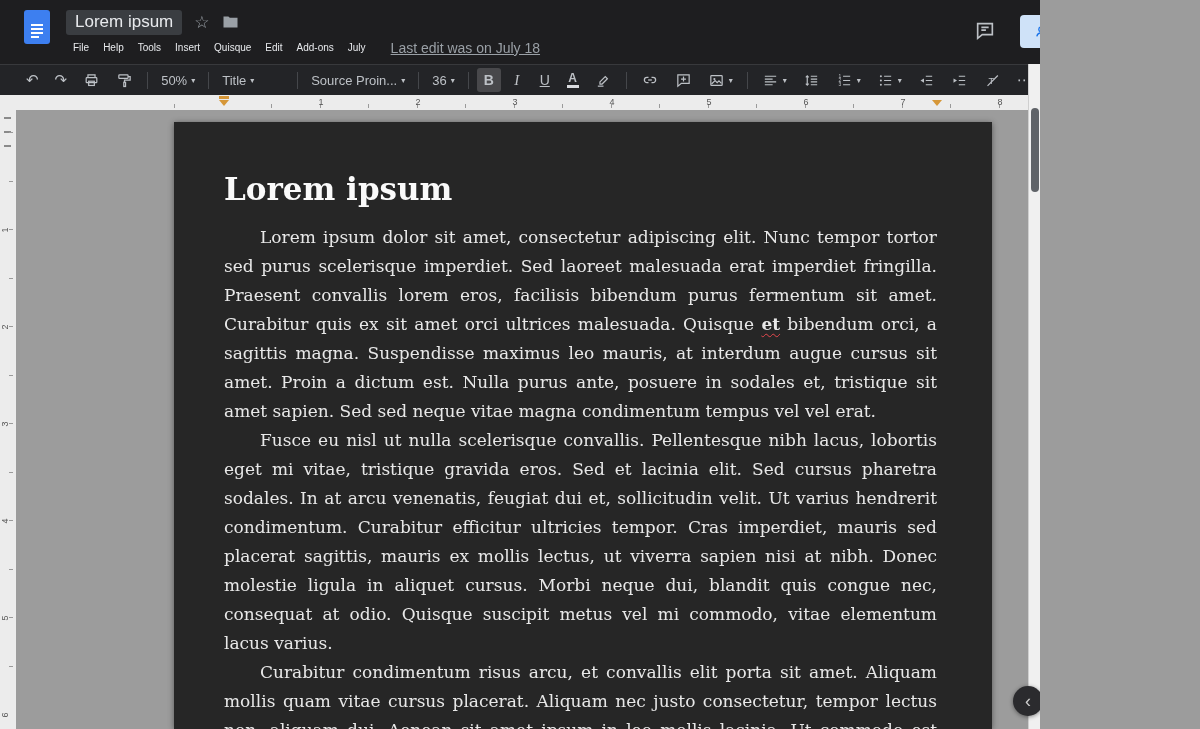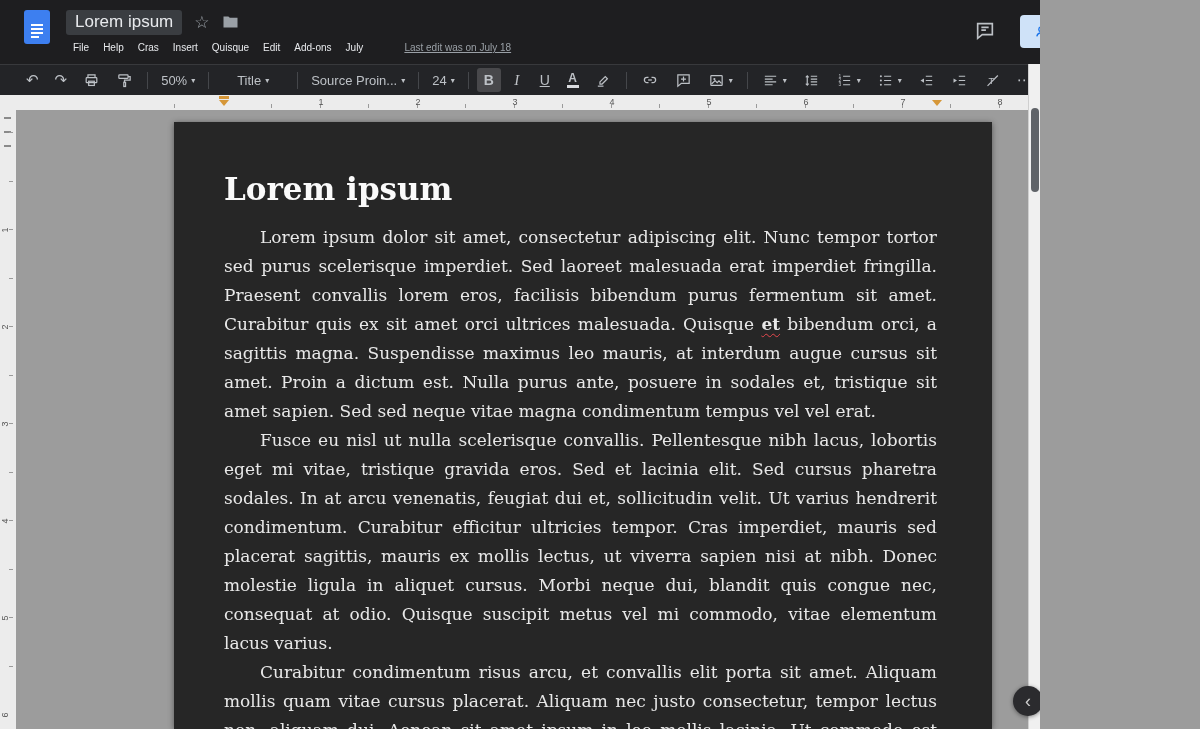--- a/index.html
+++ b/index.html
@@ -25,22 +25,22 @@
     background:#3a3d41; color:#e8eaed; font-size:17px;
     padding:2px 9px 3px; border-radius:3px; cursor:text; white-space:nowrap;
   }
   .star { color:#9aa0a6; font-size:17px; margin-left:12px; cursor:pointer; }
   .folder-ic { margin-left:12px; cursor:pointer; }
   .menus { display:flex; align-items:center; margin-top:3px; }
   .menu-item {
     color:#e8eaed; font-size:10px; padding:3px 7px; border-radius:4px; cursor:pointer;
   }
   .last-edit {
-    color:#9aa0a6; font-size:10px; text-decoration:underline;
-    margin-left:34px; cursor:pointer; white-space:nowrap;
+    color:#9aa0a6; font-size:14px; text-decoration:underline;
+    margin-left:18px; cursor:pointer; white-space:nowrap;
   }
   .head-right { display:flex; align-items:center; gap:20px; padding:6px 24px 0 0; }
   .icon-btn { background:none; border:none; padding:4px; cursor:pointer; display:flex; }
   .share-btn {
     display:flex; align-items:center; gap:8px;
     background:#cfe2f8; color:#1a73e8;
     border:none; border-radius:4px; padding:8px 14px;
     font-family:"Liberation Sans",sans-serif; font-size:13px; font-weight:bold;
     letter-spacing:.6px; cursor:pointer;
   }
@@ -169,21 +169,21 @@
         <span class="star">☆</span>
         <span class="folder-ic">
           <svg width="17" height="14" viewBox="0 0 24 20">
               <path d="M2 2h7l2 2h11v14H2z" fill="#9aa0a6"></path>
             </svg>
         </span>
       </div>
       <nav class="menus">
         <span class="menu-item">File</span>
         <span class="menu-item">Help</span>
-        <span class="menu-item">Cras</span>
+        <span class="menu-item">Tools</span>
         <span class="menu-item">Insert</span>
         <span class="menu-item">Quisque</span>
         <span class="menu-item">Edit</span>
         <span class="menu-item">Add-ons</span>
         <span class="menu-item">July</span>
         <span class="last-edit">Last edit was on July 18</span>
       </nav>
     </div>
 
     <div class="head-right">
@@ -231,34 +231,34 @@
       </span>
     </button>
     <div class="sep"></div>
 
     <button class="tb ddl">
       <span>50%</span>
       <span class="caret">▾</span>
     </button>
     <div class="sep"></div>
 
-    <button class="tb ddl" style="min-width:72px; justify-content:center;">
+    <button class="tb ddl" style="min-width:72px; justify-content:flex-start;">
       <span>Title</span>
       <span class="caret">▾</span>
     </button>
     <div class="sep"></div>
 
     <button class="tb ddl" style="min-width:86px; justify-content:space-between;">
       <span>Source Proin...</span>
       <span class="caret">▾</span>
     </button>
     <div class="sep"></div>
 
     <button class="tb ddl">
-      <span>24</span>
+      <span>36</span>
       <span class="caret">▾</span>
     </button>
     <div class="sep"></div>
 
     <button class="tb active b-label">B</button>
     <button class="tb i-label">I</button>
     <button class="tb u-label">U</button>
     <button class="tb">
       <span class="tc-wrap">
         <span class="tc-a">A</span>

